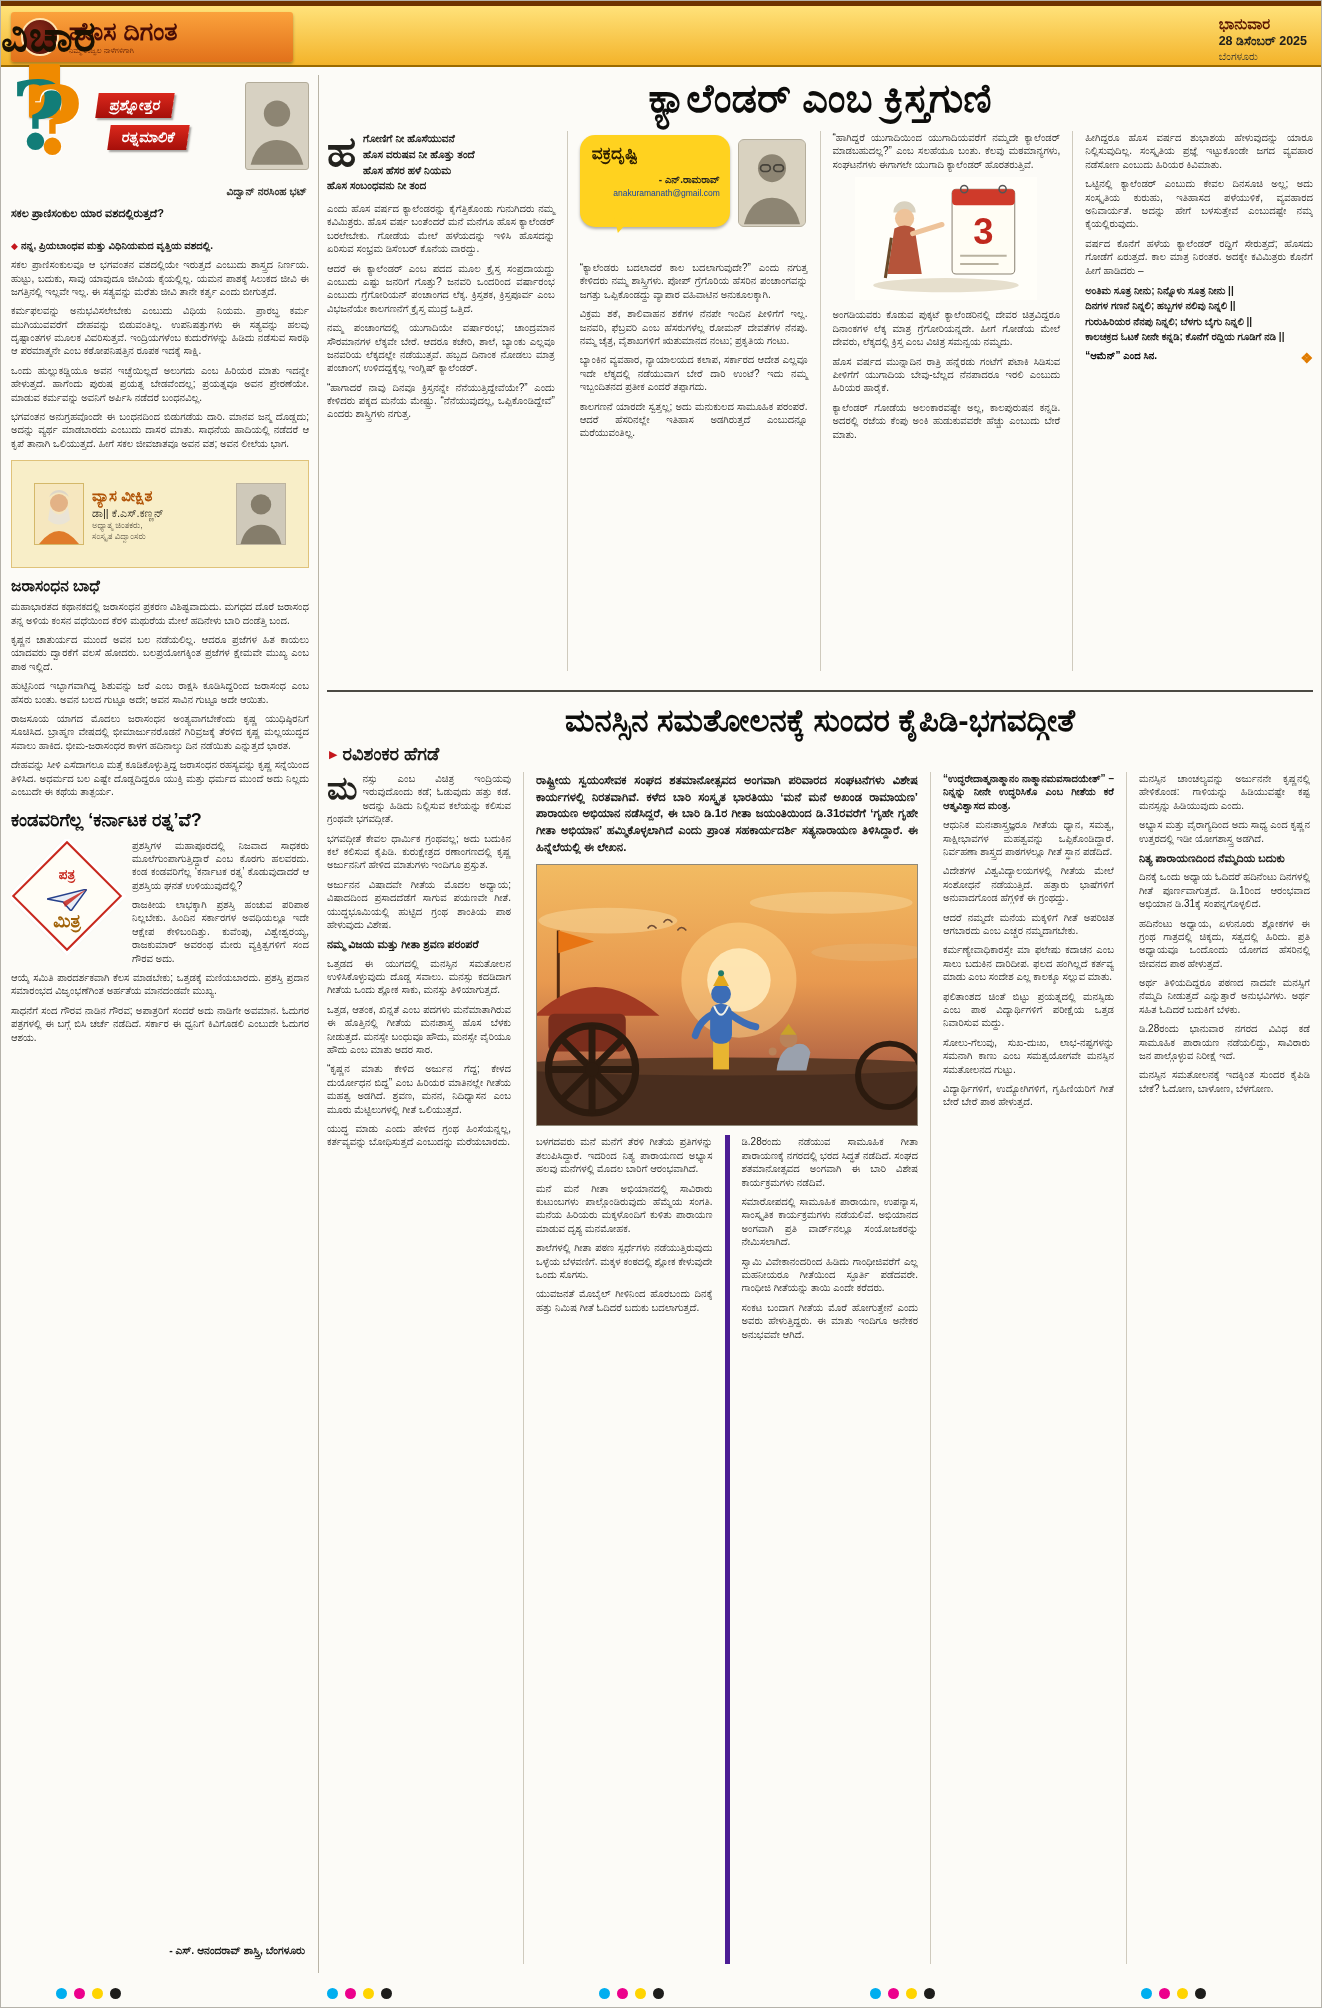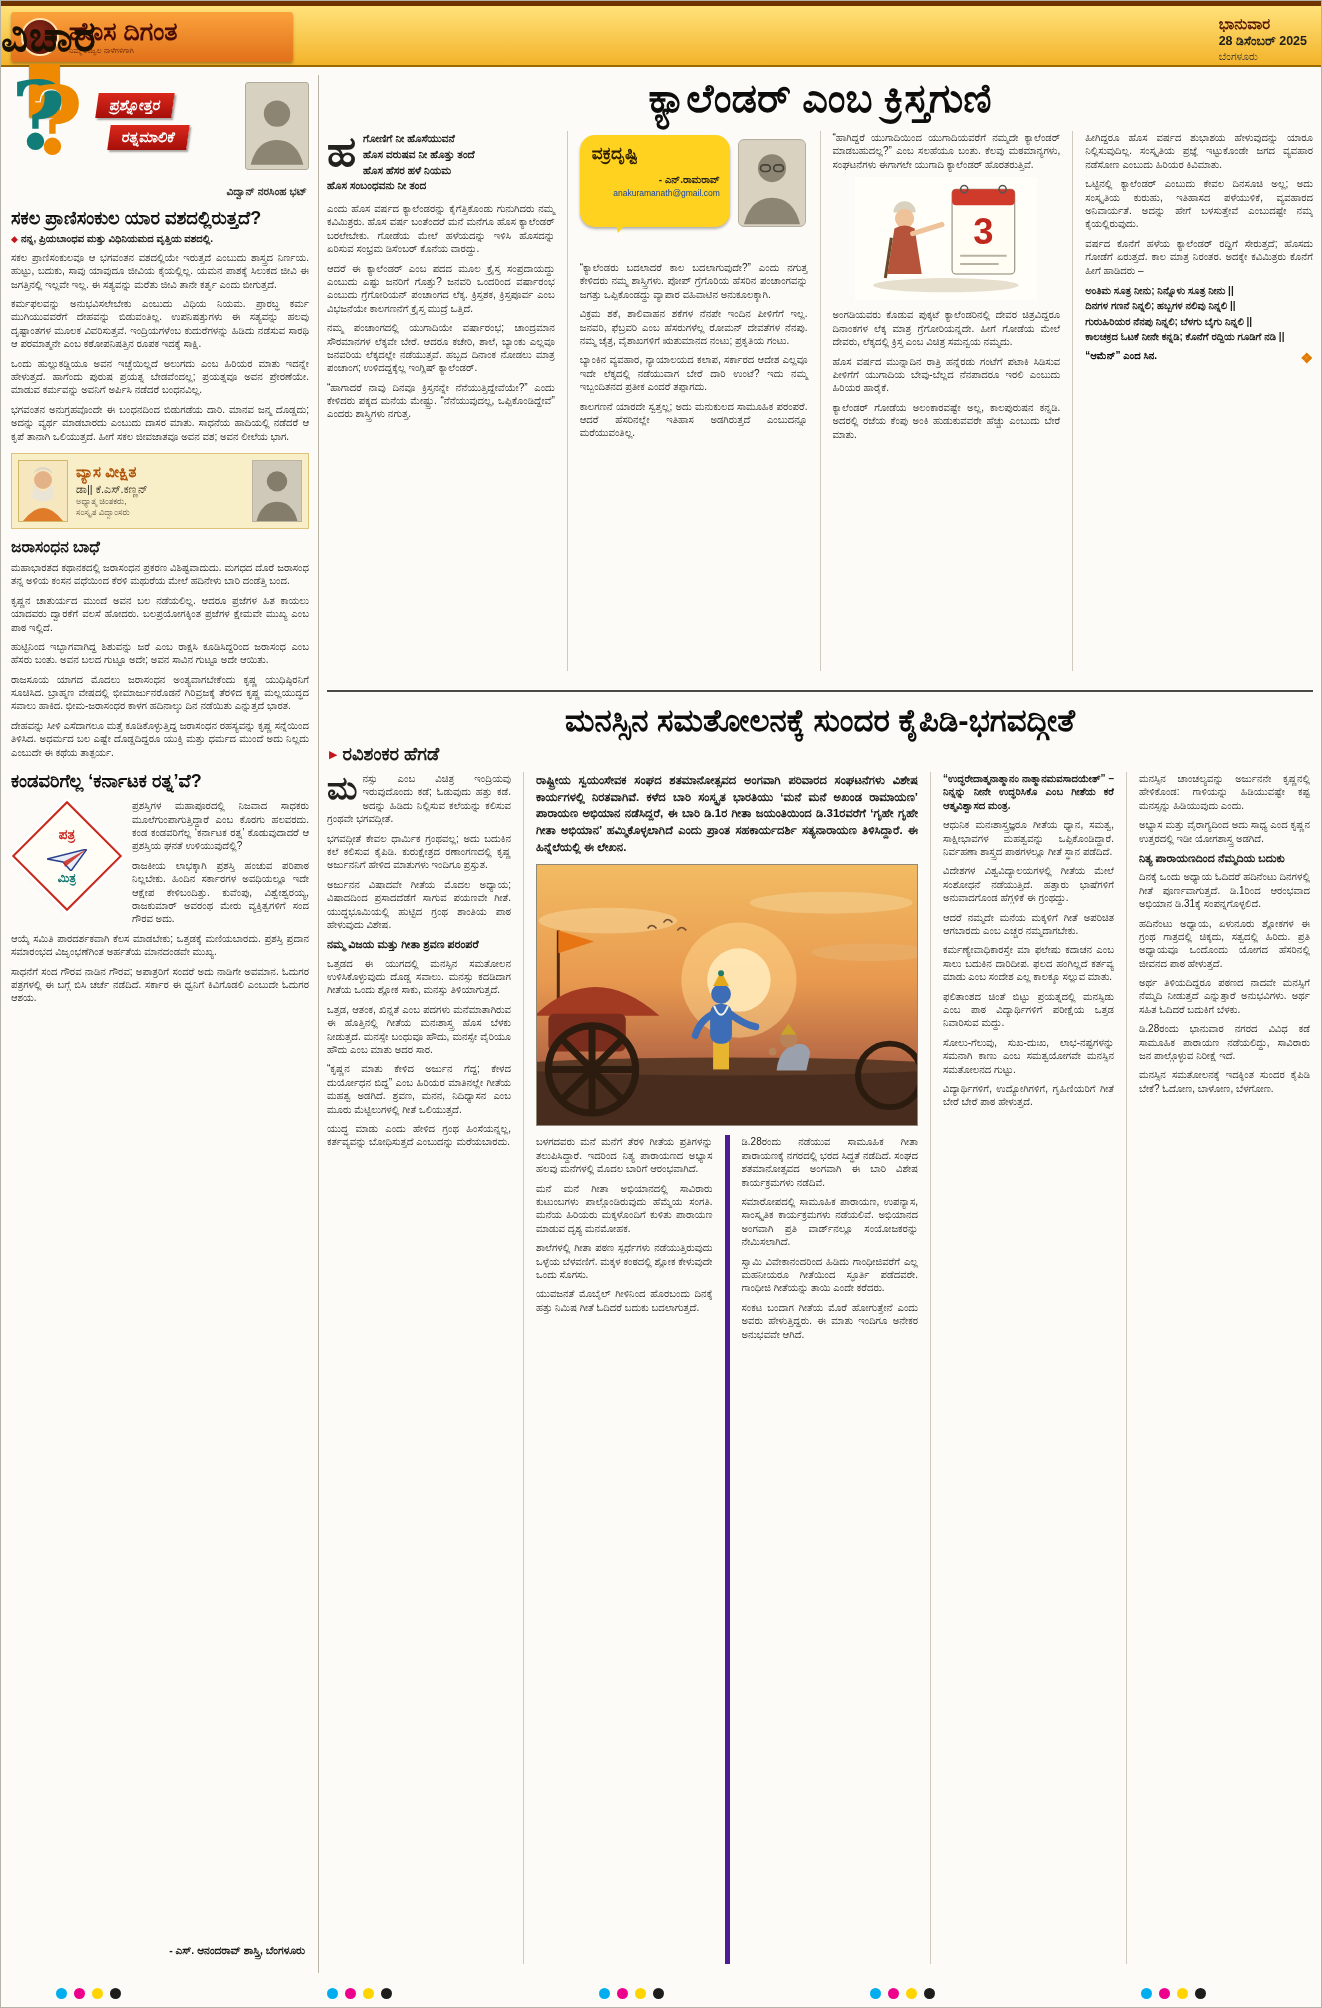--- a/index.html
+++ b/index.html
@@ -29,38 +29,38 @@
   .qa-graphic{position:relative;height:104px;margin-top:2px}
   .qmark{position:absolute;font-size:94px;font-weight:800;line-height:1;font-family:"DejaVu Serif",serif}
   .qmark.teal{left:0;top:-8px;color:#127d78}
   .qmark.orange{left:17px;top:-3px;color:#ef8a00;text-shadow:1px 1px 0 #fff}
   .ribbon{position:absolute;background:linear-gradient(#da281c,#a60f0a);color:#fff;font-weight:800;font-size:14.5px;line-height:1;padding:5px 13px;transform:skewX(-8deg);box-shadow:2px 2px 2px rgba(0,0,0,.35);white-space:nowrap}
   .r1{left:86px;top:16px}
   .r2{left:98px;top:48px}
   .photo{background:#d7d1c2;overflow:hidden;position:relative}
   .qa-photo{position:absolute;right:0;top:5px;width:64px;height:88px;border:1px solid #b2ab99;border-radius:3px}
   .qa-author{text-align:right;font-size:10.5px;font-weight:700;color:#32312c;margin:4px 2px 9px 0}
-  .qa-question{font-size:18px;font-weight:800;color:#121210;margin:0 0 2px;line-height:1.25}
+  .qa-question{font-size:11px;font-weight:800;color:#121210;margin:0 0 18px;line-height:1.25}
   .diamond{color:#c4161c;font-size:9px;margin-right:3px}
   .lead-para b{font-weight:700}
-  .vyasa{display:flex;align-items:center;gap:8px;background:#f8eec8;border:1px solid #dfc27a;padding:6px;margin:10px 0 9px}
+  .vyasa{display:flex;align-items:center;gap:8px;background:#f8eec8;border:1px solid #dfc27a;padding:22px;margin:10px 0 9px}
   .vy-mid{flex:1;min-width:0}
   .vy-title{font-size:15px;font-weight:800;color:#b05205}
   .vy-author{font-size:11px;font-weight:400;color:#27231b;margin-top:2px}
   .vy-role{font-size:8.5px;color:#5d5748;line-height:1.3}
   .vy-sage{width:50px;height:62px;flex:0 0 auto;border:1px solid #d4b86a;background:#f6e7bf}
   .vy-photo{width:50px;height:62px;flex:0 0 auto;border:1px solid #bdb49f}
   .sec-head{font-size:15.5px;font-weight:800;margin:2px 0 5px;color:#141412}
   .ratna-head{font-size:18px;font-weight:800;margin:12px 0 7px;color:#101010;line-height:1.18}
   .ratna-flow{max-height:560px;overflow:hidden}
   .patra{float:left;width:112px;height:118px;position:relative;margin:2px 9px 2px 0}
   .pm-diamond{position:absolute;left:17px;top:16px;width:78px;height:78px;transform:rotate(45deg);background:#fffdf6;border:2px solid #c8281e;box-shadow:0 0 0 3px #fff,0 1px 4px rgba(0,0,0,.25)}
   .pm-plane{position:absolute;left:36px;top:48px;width:40px;height:22px}
   .pm-l1{position:absolute;left:50%;top:26px;transform:translateX(-50%);color:#c8281e;font-weight:800;font-size:13.5px}
-  .pm-l2{position:absolute;left:50%;top:70px;transform:translateX(-50%);color:#0f766e;font-weight:800;font-size:12px}
+  .pm-l2{position:absolute;left:50%;top:70px;transform:translateX(-50%);color:#a16207;font-weight:800;font-size:18px}
   .sig{position:absolute;bottom:18px;right:4px;font-weight:800;font-size:10.5px;color:#151513}
 
   
   .article1{position:absolute;left:326px;top:74px;width:986px;height:610px;overflow:hidden}
   .a1-head{font-size:40px;font-weight:800;text-align:center;color:#0d0d0b;line-height:1.05;margin:2px 0 12px}
   .a1-cols{display:flex;gap:12px;height:540px;overflow:hidden}
   .col{flex:1;min-width:0}
   .a1-cols .col + .col{border-left:1px solid #cfcabd;padding-left:12px}
   .verse{margin-bottom:8px;overflow:hidden}
   .dropcap{float:left;font-size:42px;line-height:.85;font-weight:800;color:#23221e;margin:3px 7px 0 0}

